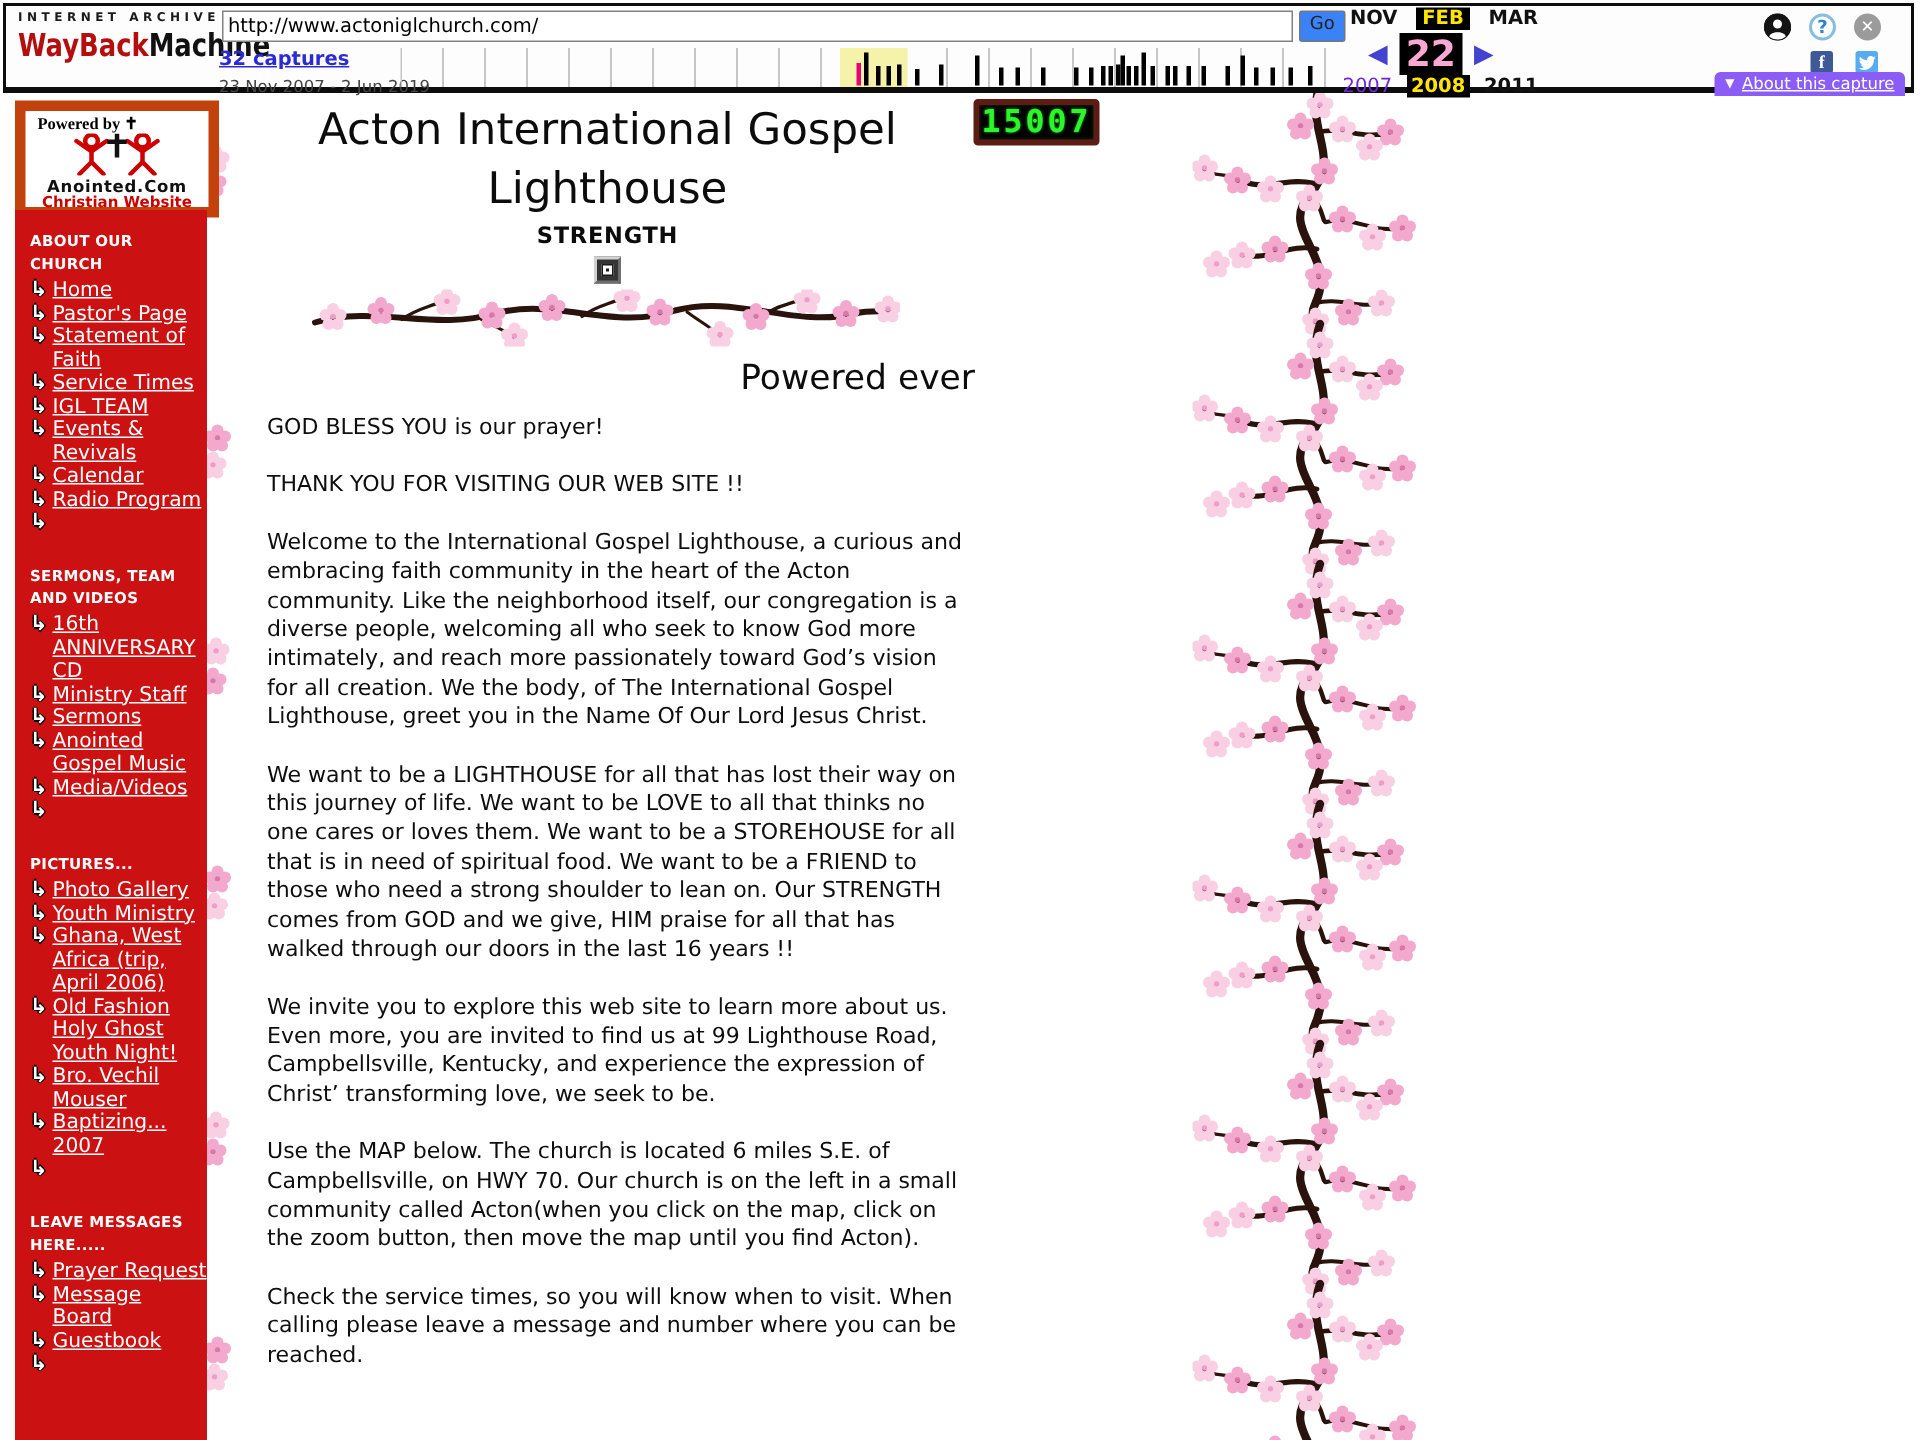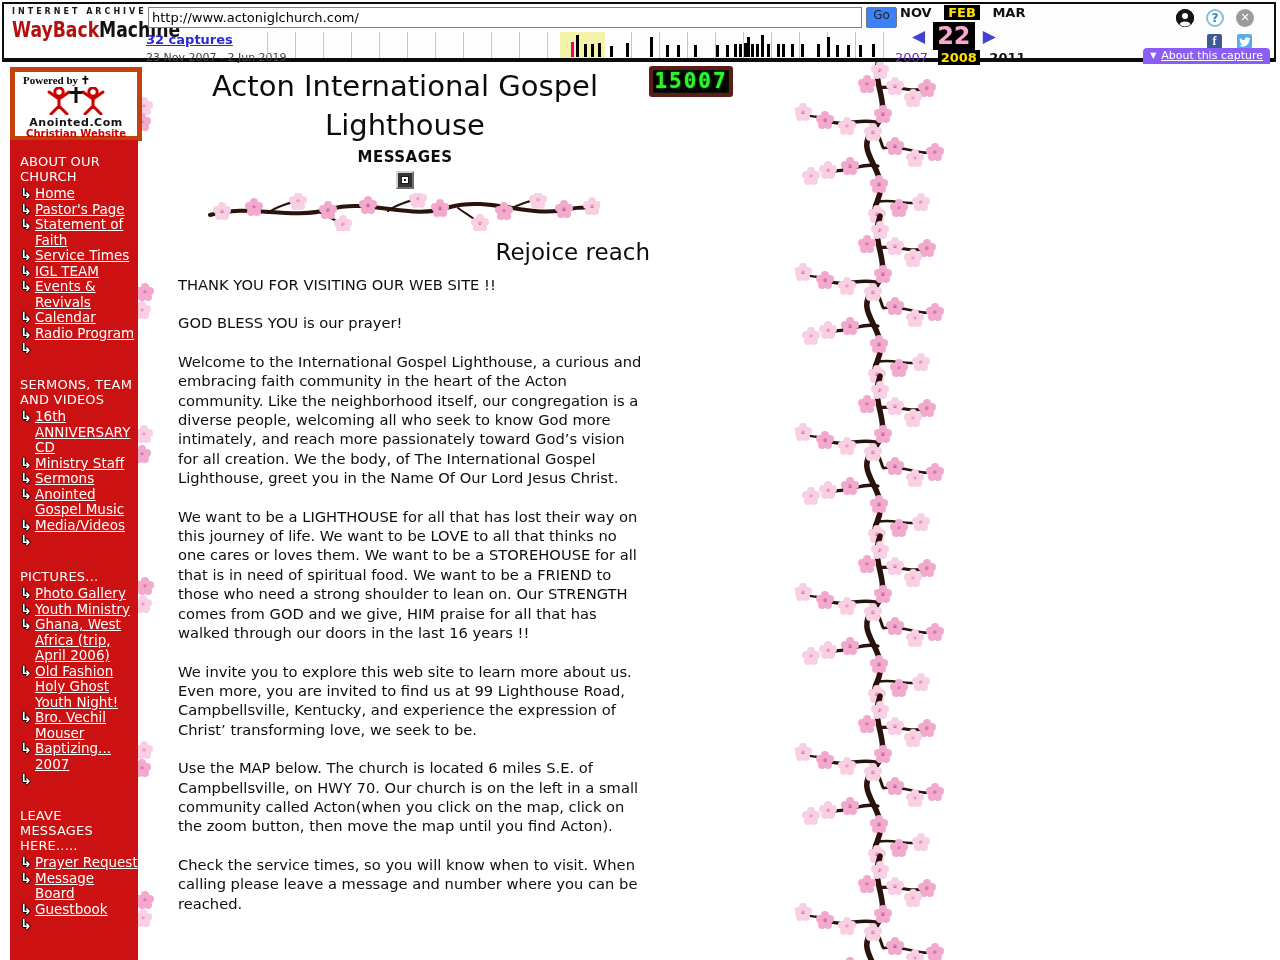--- a/index.html
+++ b/index.html
@@ -60,32 +60,32 @@
   .ic-tw{left:61px;top:26px;background:#56acee;}
   .wb-about{
     position:absolute;right:4px;top:44px;height:13px;background:#8b5cf6;
     color:#fff;font-size:11px;padding:1px 7px 2px 7px;border-radius:4px 4px 0 0;cursor:pointer;
   }
   .wb-about .tri{font-size:8px;margin-right:5px;vertical-align:1px;}
   .wb-about .lbl{text-decoration:underline;}
   
   .pwr{
     position:absolute;left:10px;top:67px;width:122px;height:64px;background:#fff;
-    border:5px solid #c2410c;text-align:center;z-index:10;
+    border:7px solid #c2410c;text-align:center;z-index:10;
   }
   .pwr .l1{font-family:"Liberation Serif",serif;font-weight:bold;font-size:11px;color:#000;text-align:left;padding:2px 0 0 8px;}
   .pwr .l2{font-weight:bold;font-size:11px;color:#111;letter-spacing:.5px;margin-top:-3px;}
   .pwr .l3{font-weight:bold;font-size:10px;color:#c00;margin-top:-1px;}
   
   .sidebar{
     position:absolute;left:10px;top:140px;width:128px;height:820px;
     padding:14px 0 0 10px;box-sizing:border-box;overflow:hidden;z-index:10;
   }
   .sb-section{margin-bottom:21px;}
-  .sb-heading{color:#fff;font-weight:normal;font-size:13px;line-height:15px;margin-bottom:2px;letter-spacing:.2px;}
+  .sb-heading{color:#fff;font-weight:bold;font-size:10px;line-height:15px;margin-bottom:2px;letter-spacing:.2px;}
   .sb-item{display:flex;align-items:flex-start;}
   .sb-arrow{
     color:#fff;font-weight:bold;font-size:14px;line-height:15px;width:15px;flex:0 0 15px;
     text-shadow:1px 0 #000,-1px 0 #000,0 1px #000,0 -1px #000;
   }
   .sb-link{color:#fff;font-size:13.5px;line-height:15.5px;text-decoration:underline;cursor:pointer;}
   
   .blossom-strip{position:absolute;left:795px;top:62px;z-index:1;}
   .blossom-edge{position:absolute;left:138px;top:62px;z-index:1;}
   
@@ -406,21 +406,21 @@
         <a class="sb-link">Guestbook</a>
       </div>
       <div class="sb-item">
         <span class="sb-arrow">↳</span>
       </div>
     </div>
   </div>
 
 <div class="main">
   <div class="page-title">Acton International Gospel Lighthouse</div>
-  <div class="page-sub">MESSAGES</div>
+  <div class="page-sub">STRENGTH</div>
   <div class="mini-wrap">
     <span class="mini-icon"><span class="in">
           <span class="dot"></span>
         </span></span>
   </div>
   <div class="divider-wrap">
     <svg width="392" height="38" viewBox="0 0 392 38">
       <g stroke="#2a130c" fill="none" stroke-linecap="round">
         <path d="M2,22 C42,10 82,28 122,16 C162,5 202,28 242,14 C282,3 322,26 362,16 C374,13 384,16 390,13" stroke-width="4"></path>
         <path d="M60,20 C70,12 80,12 90,6" stroke-width="2.2"></path>
@@ -438,25 +438,25 @@
       <use href="#clA" x="210" y="6"></use>
         <use href="#clB" x="232" y="15"></use>
         <use href="#clA" x="272" y="30"></use>
       <use href="#clB" x="296" y="18"></use>
         <use href="#clA" x="330" y="7"></use>
         <use href="#clB" x="356" y="16"></use>
       <use href="#clA" x="384" y="13"></use>
     </svg>
   </div>
   <div class="marquee">
-    <span>Rejoice reach</span>
+    <span>Powered ever</span>
   </div>
   <div class="paras">
+      <p class="para">GOD BLESS YOU is our prayer!</p>
       <p class="para">THANK YOU FOR VISITING OUR WEB SITE !!</p>
-      <p class="para">GOD BLESS YOU is our prayer!</p>
       <p class="para">Welcome to the International Gospel Lighthouse, a curious and embracing faith community in the heart of the Acton community. Like the neighborhood itself, our congregation is a diverse people, welcoming all who seek to know God more intimately, and reach more passionately toward God’s vision for all creation. We the body, of The International Gospel Lighthouse, greet you in the Name Of Our Lord Jesus Christ.</p>
       <p class="para">We want to be a LIGHTHOUSE for all that has lost their way on this journey of life. We want to be LOVE to all that thinks no one cares or loves them. We want to be a STOREHOUSE for all that is in need of spiritual food. We want to be a FRIEND to those who need a strong shoulder to lean on. Our STRENGTH comes from GOD and we give, HIM praise for all that has walked through our doors in the last 16 years !!</p>
       <p class="para">We invite you to explore this web site to learn more about us. Even more, you are invited to find us at 99 Lighthouse Road, Campbellsville, Kentucky, and experience the expression of Christ’ transforming love, we seek to be.</p>
       <p class="para">Use the MAP below. The church is located 6 miles S.E. of Campbellsville, on HWY 70. Our church is on the left in a small community called Acton(when you click on the map, click on the zoom button, then move the map until you find Acton).</p>
       <p class="para">Check the service times, so you will know when to visit. When calling please leave a message and number where you can be reached.</p>
     </div>
 </div>
 
 <div class="counter">15007</div>
 

